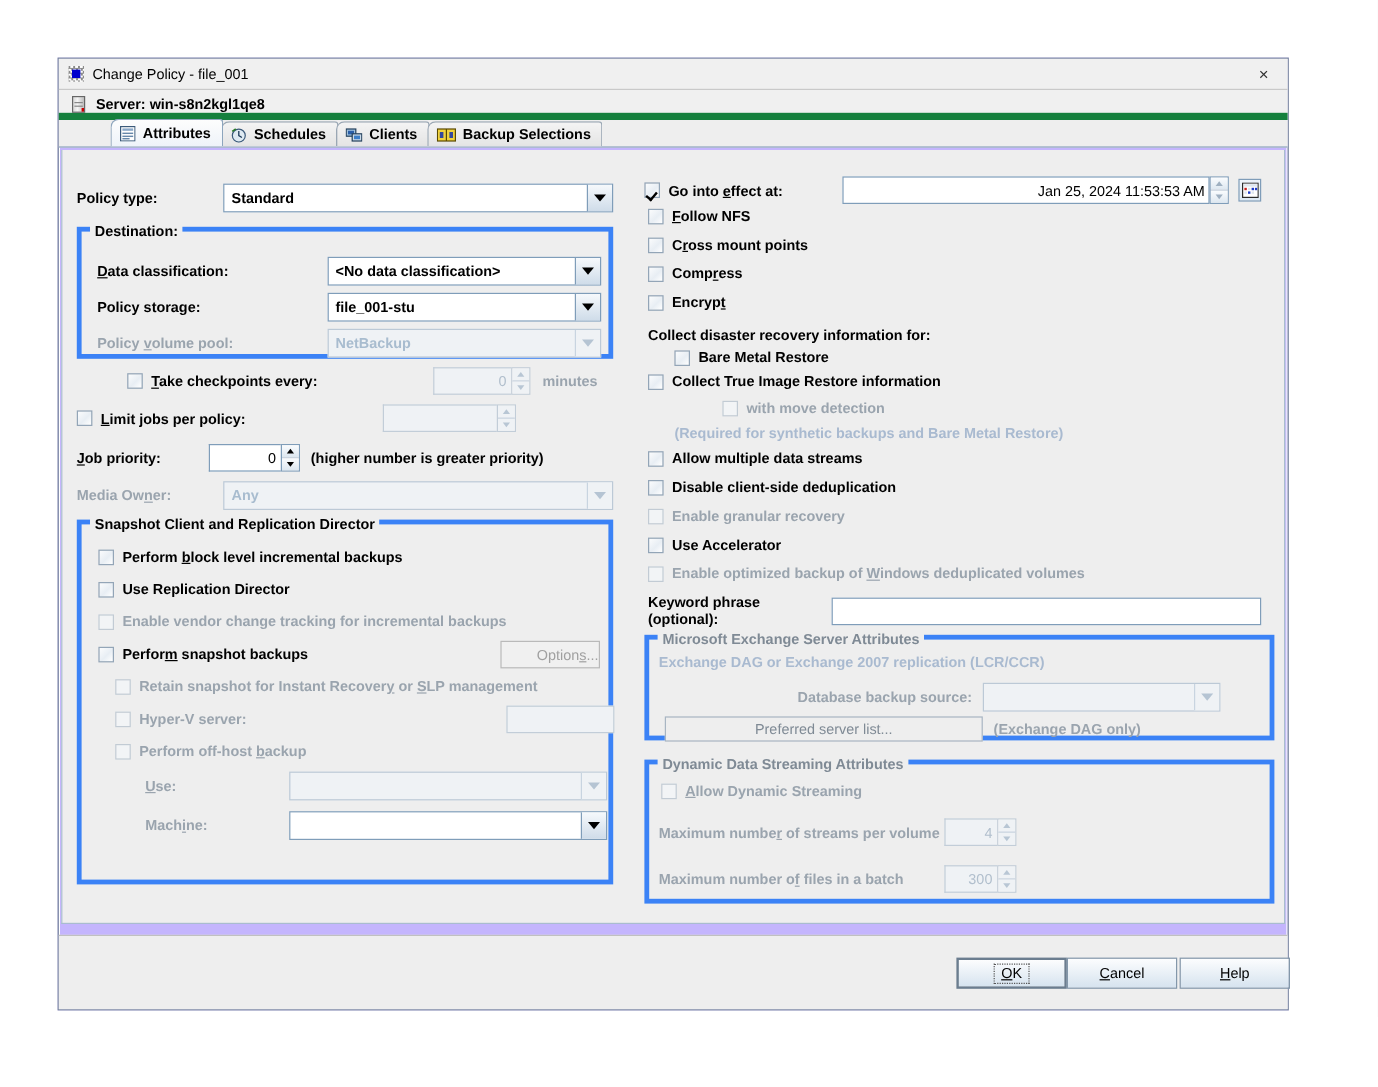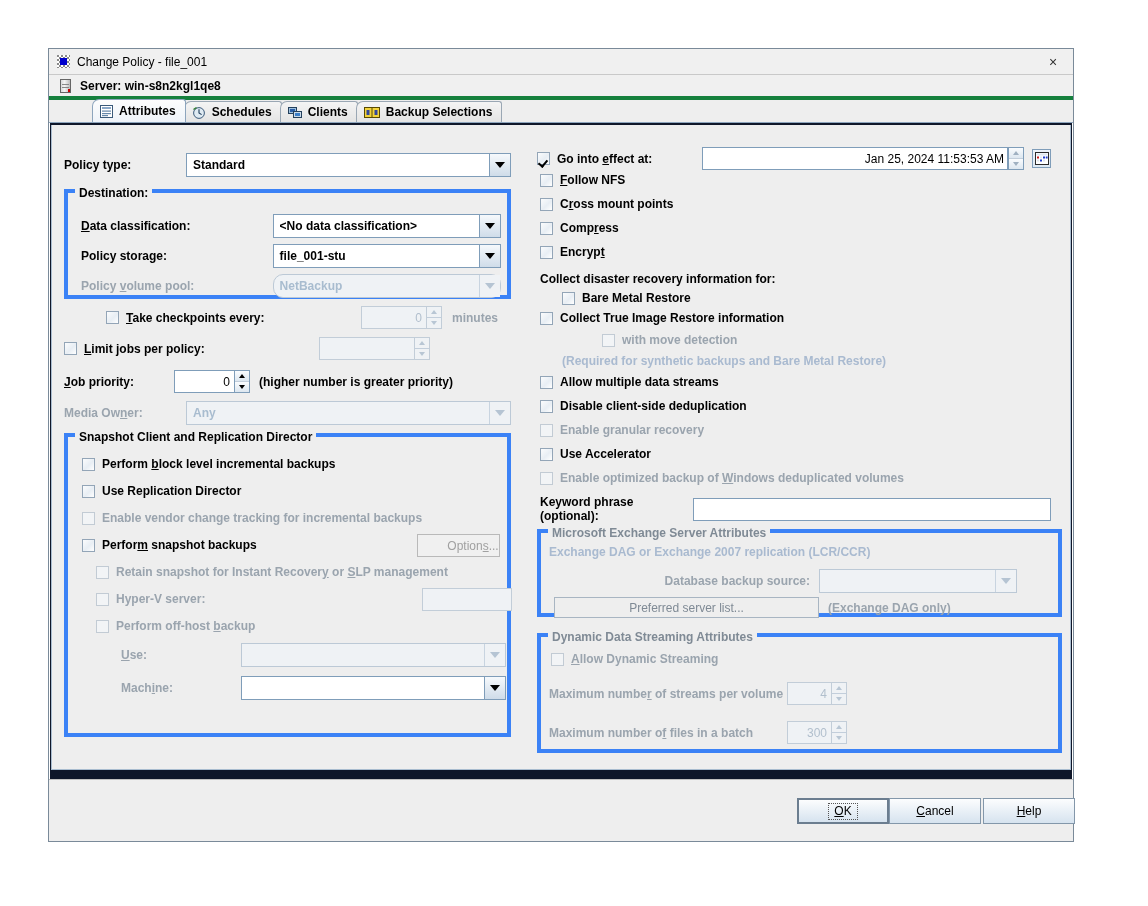--- a/index.html
+++ b/index.html
@@ -11,21 +11,21 @@
     font-size: 12px;
     color: #000000;
     overflow: hidden;
   }
 
   
   .window {
     position: absolute;
     left: 48px; top: 48px;
     width: 1026px; height: 794px;
-    background: #0f172a;
+    background: #c4b5fd;
     border: 1px solid #7a8a99;
     box-shadow: 0 0 0 1px #ffffff inset;
   }
 
   .titlebar {
     height: 26px;
     background: #f0f0f0;
     border-bottom: 1px solid #c9c9c9;
     display: flex; align-items: center;
     padding-left: 8px;
@@ -50,22 +50,22 @@
     position: absolute; right: 0; top: 0;
     width: 40px; height: 25px;
     display: flex; align-items: center; justify-content: center;
     font-size: 14px; color: #333; cursor: pointer;
   }
 
   
   .serverbar {
     height: 25px;
     background: #f0f0f0;
-    border-bottom: 4px solid #15803d;
-    display: flex; align-items: center;
+    border-bottom: 6px solid #15803d;
+    display: flex; align-items: flex-end;
     padding-left: 11px;
   }
   .server-icon {
     width: 11px; height: 14px;
     margin-right: 9px;
     background: linear-gradient(90deg,#d9d9d9,#f4f4f4 40%,#bcbcbc);
     border: 1px solid #666;
     position: relative;
   }
   .server-icon::before {
@@ -406,21 +406,21 @@
           <div class="combo" style="width:230px;">
             <span>file_001-stu</span>
             <span class="arrowbox">
                 <i></i>
               </span>
           </div>
         </div>
 
         <div class="row" style="position:absolute; left:13px; top:81px; width:420px;">
           <span class="lbl dim" style="width:193px;">Policy <span class="u">v</span>olume pool:</span>
-          <div class="combo disabled" style="width:230px;border-radius:10px;">
+          <div class="combo disabled" style="width:230px;">
             <span>NetBackup</span>
             <span class="arrowbox">
                 <i></i>
               </span>
           </div>
         </div>
       </div>
 
       <div class="row" style="position:absolute; left:0; top:181px; width:465px;margin-left:42px;">
         <div class="cbrow" style="width:255px;">

